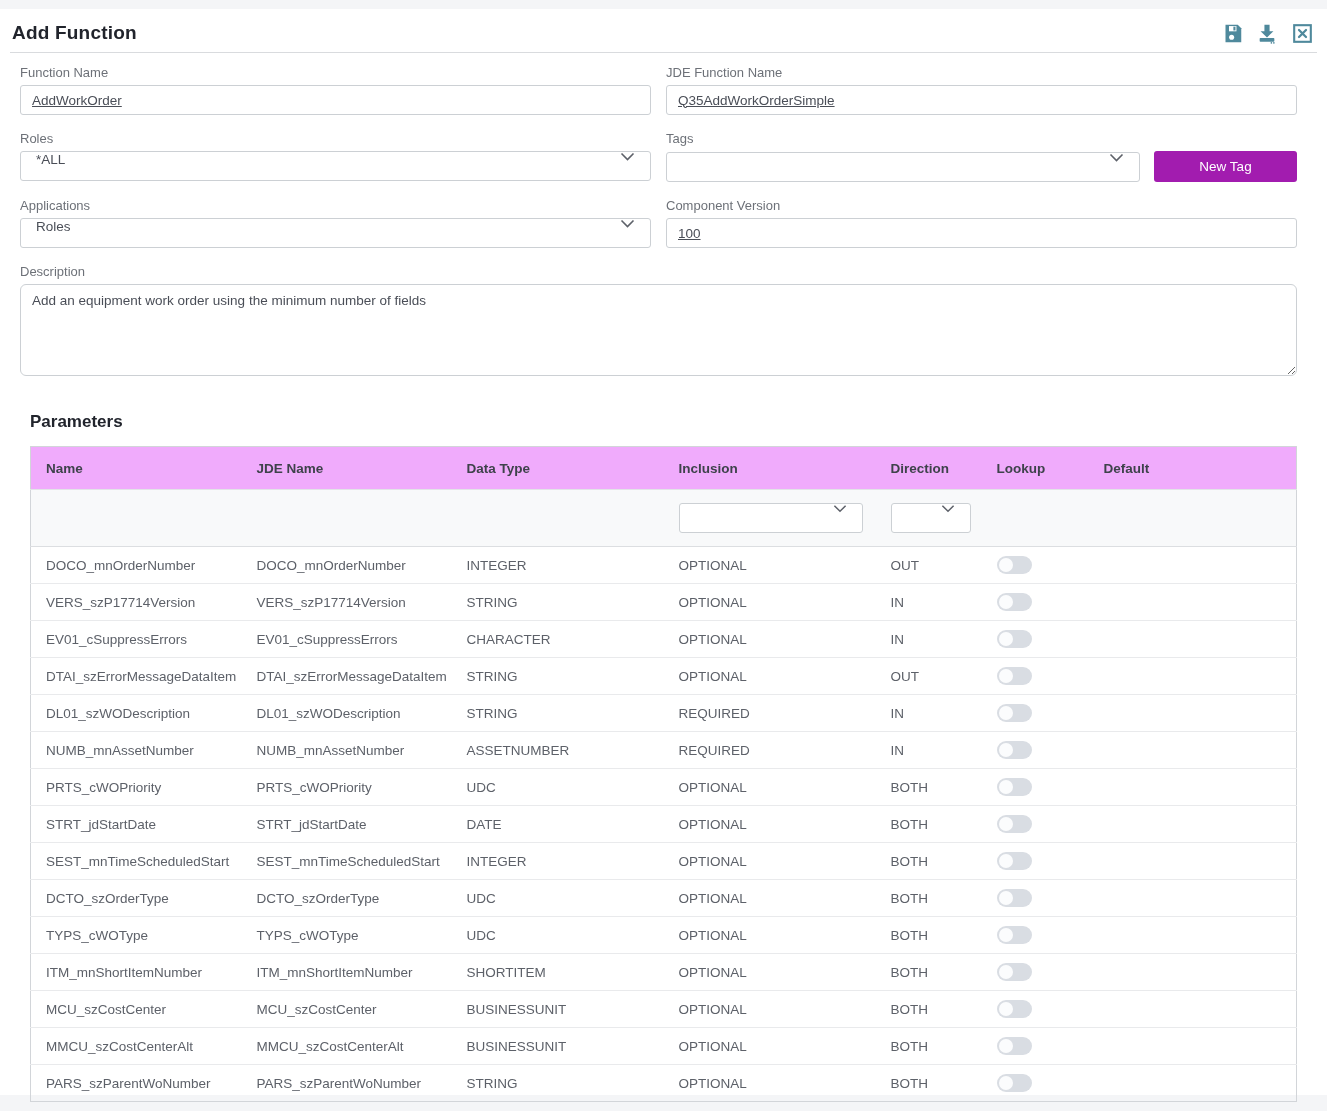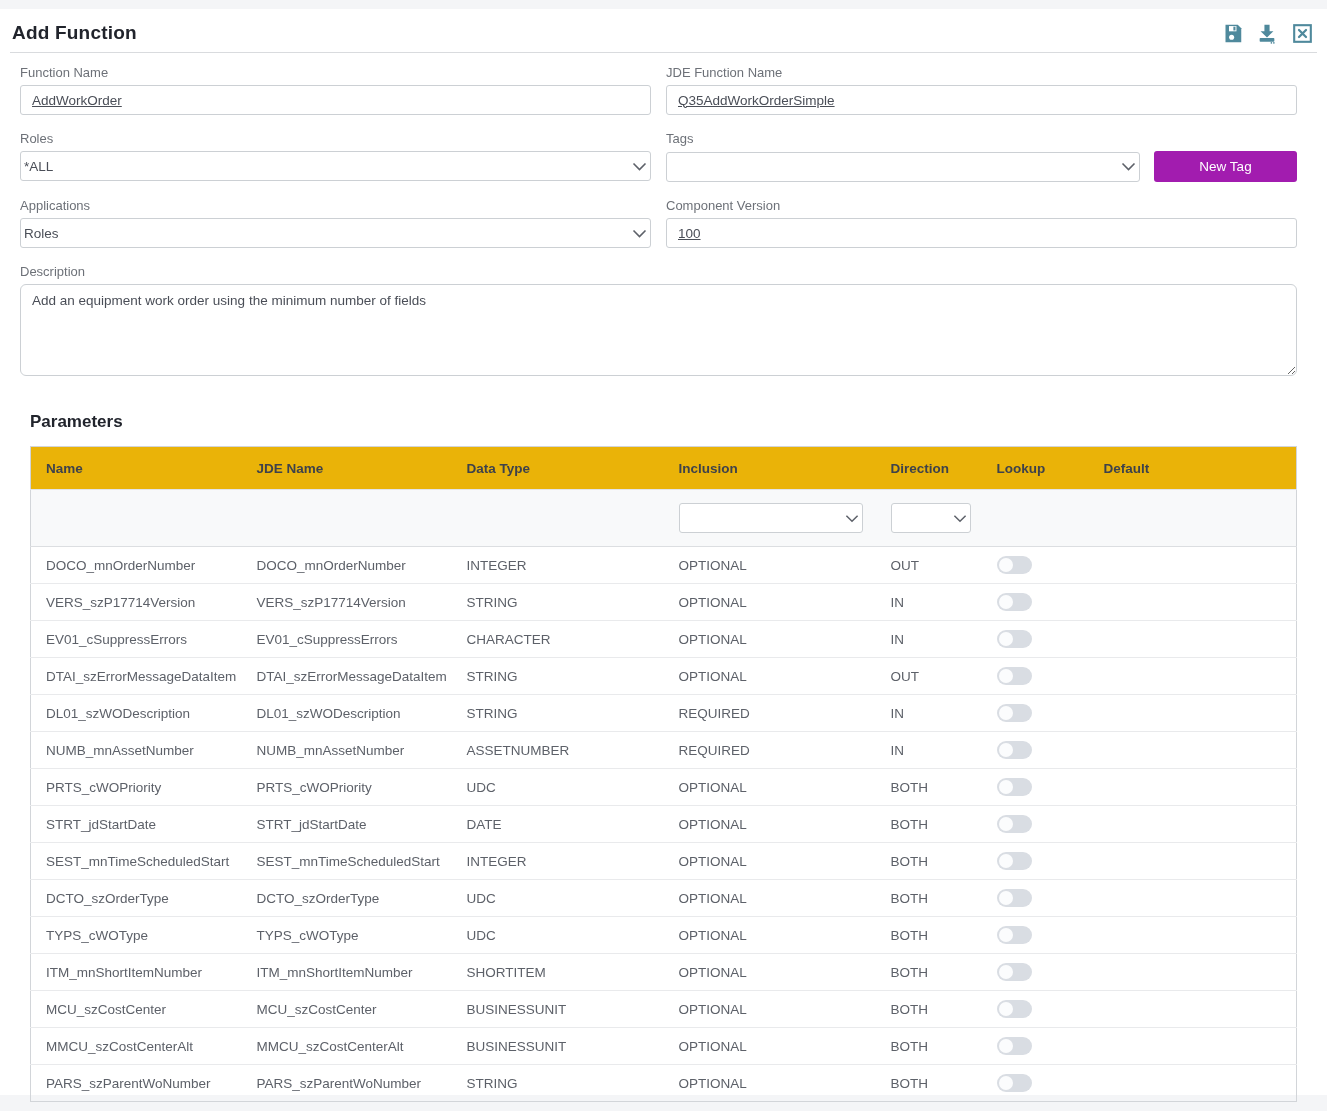--- a/index.html
+++ b/index.html
@@ -68,23 +68,23 @@
     background: #fff;
     outline: none;
     text-decoration: underline;
   }
   .select-box {
     height: 30px;
     border: 1px solid #ccd0d4;
     border-radius: 3px;
     background: #fff;
     display: flex;
-    align-items: center;
+    align-items: flex-start;
     justify-content: space-between;
-    padding: 0 3px;
+    padding: 0 15px;
     font-size: 13.5px;
     color: #4a4e57;
     cursor: pointer;
   }
   .chev { flex: 0 0 auto; margin-left: 8px; display: inline-flex; }
   .tags-row { display: flex; align-items: center; gap: 14px; }
   .tags-row .select-box { flex: 1 1 auto; }
   .btn-primary {
     flex: 0 0 143px;
     height: 31px;
@@ -125,21 +125,21 @@
     table-layout: fixed;
   }
   .param-table col.c-name { width: 211px; }
   .param-table col.c-jde { width: 210px; }
   .param-table col.c-type { width: 212px; }
   .param-table col.c-incl { width: 212px; }
   .param-table col.c-dir { width: 106px; }
   .param-table col.c-lookup { width: 107px; }
   .param-table thead th {
     height: 43px;
-    background: #eab308;
+    background: #f0abfc;
     text-align: left;
     padding: 0 0 0 15px;
     font-size: 13.5px;
     font-weight: 700;
     color: #3e424b;
     border-bottom: 1px solid #e2e4e7;
   }
   .filter-row td {
     height: 57px;
     background: #f8f9fa;

